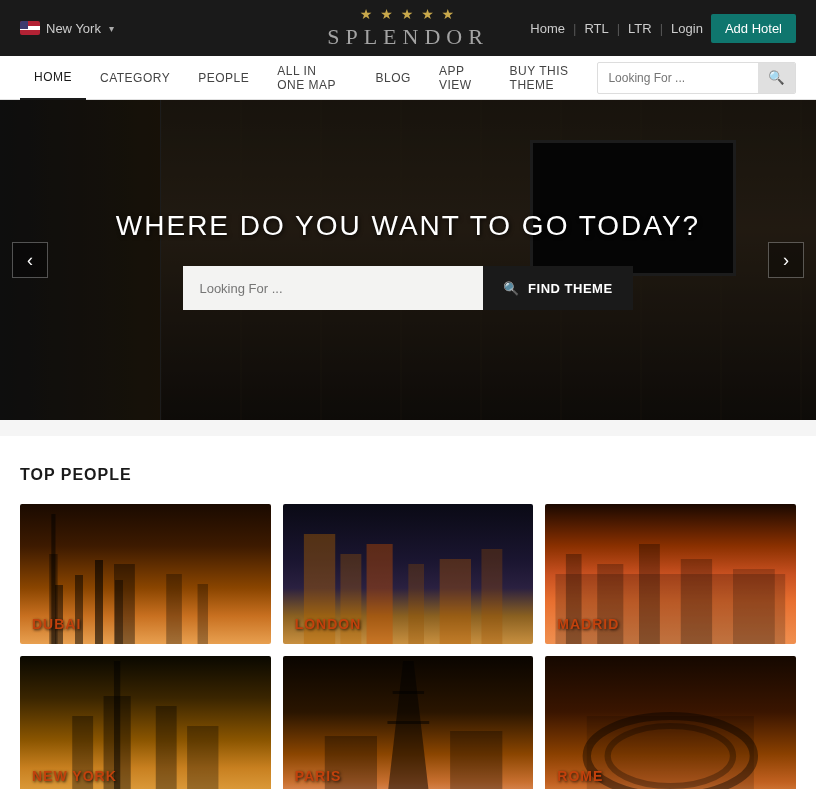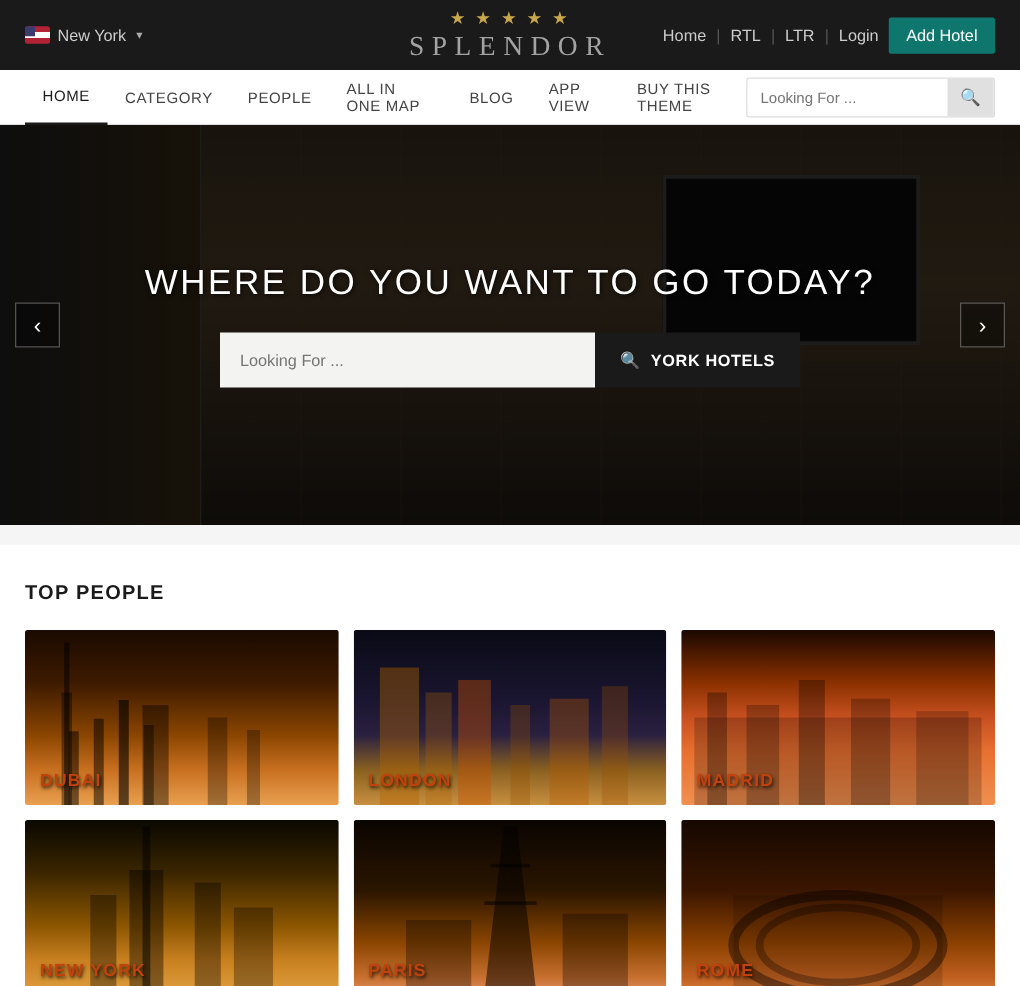--- a/index.html
+++ b/index.html
@@ -356,21 +356,21 @@
 
   <button class="hero-prev">‹</button>
   <button class="hero-next">›</button>
 
   <div class="hero-content">
     <h1 class="hero-title">WHERE DO YOU WANT TO GO TODAY?</h1>
     <div class="hero-search">
       <input type="text" class="hero-search input" style="width: 300px; height: 44px; border: none; outline: none; padding: 0px 16px; font-size: 13px; color: rgb(153, 153, 153);" placeholder="Looking For ...">
       <button class="hero-search-btn">
         <span>🔍</span>
-        <span>YORK HOTELS</span>
+        <span>FIND THEME</span>
       </button>
     </div>
   </div>
 </section>
 
 <div class="gap-section"></div>
 
 <section class="section">
   <h2 class="section-title">TOP PEOPLE</h2>
   <div class="cities-grid">

